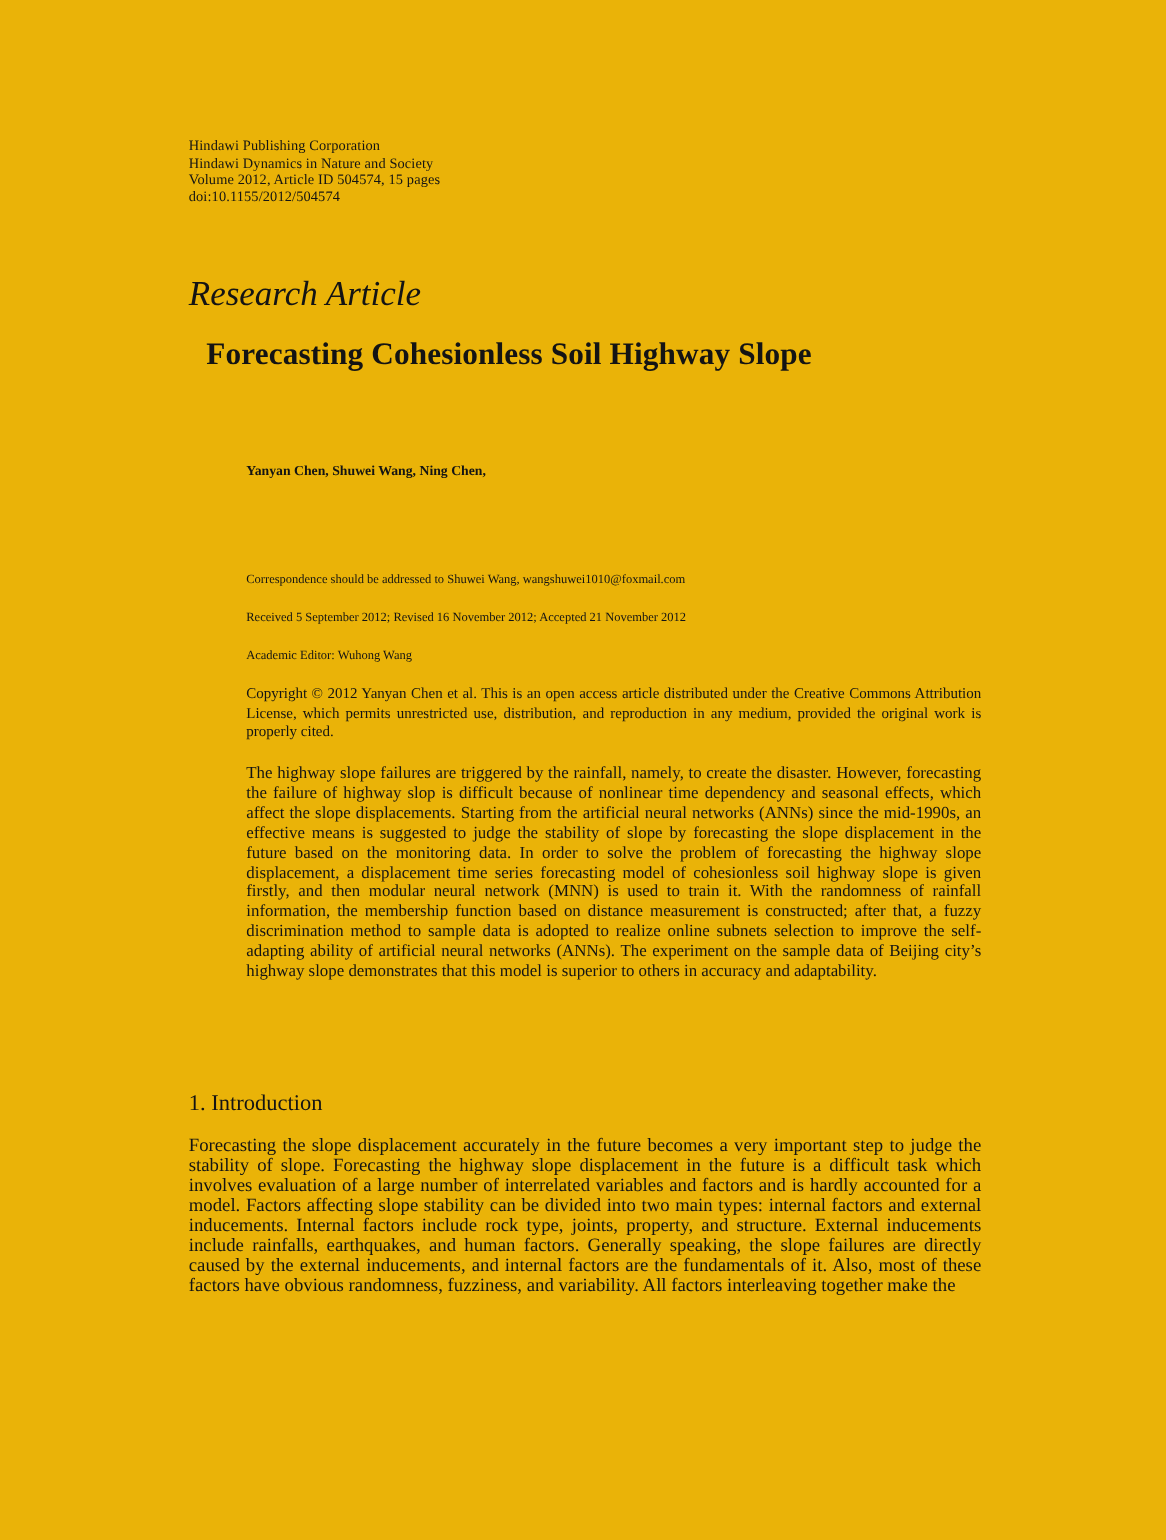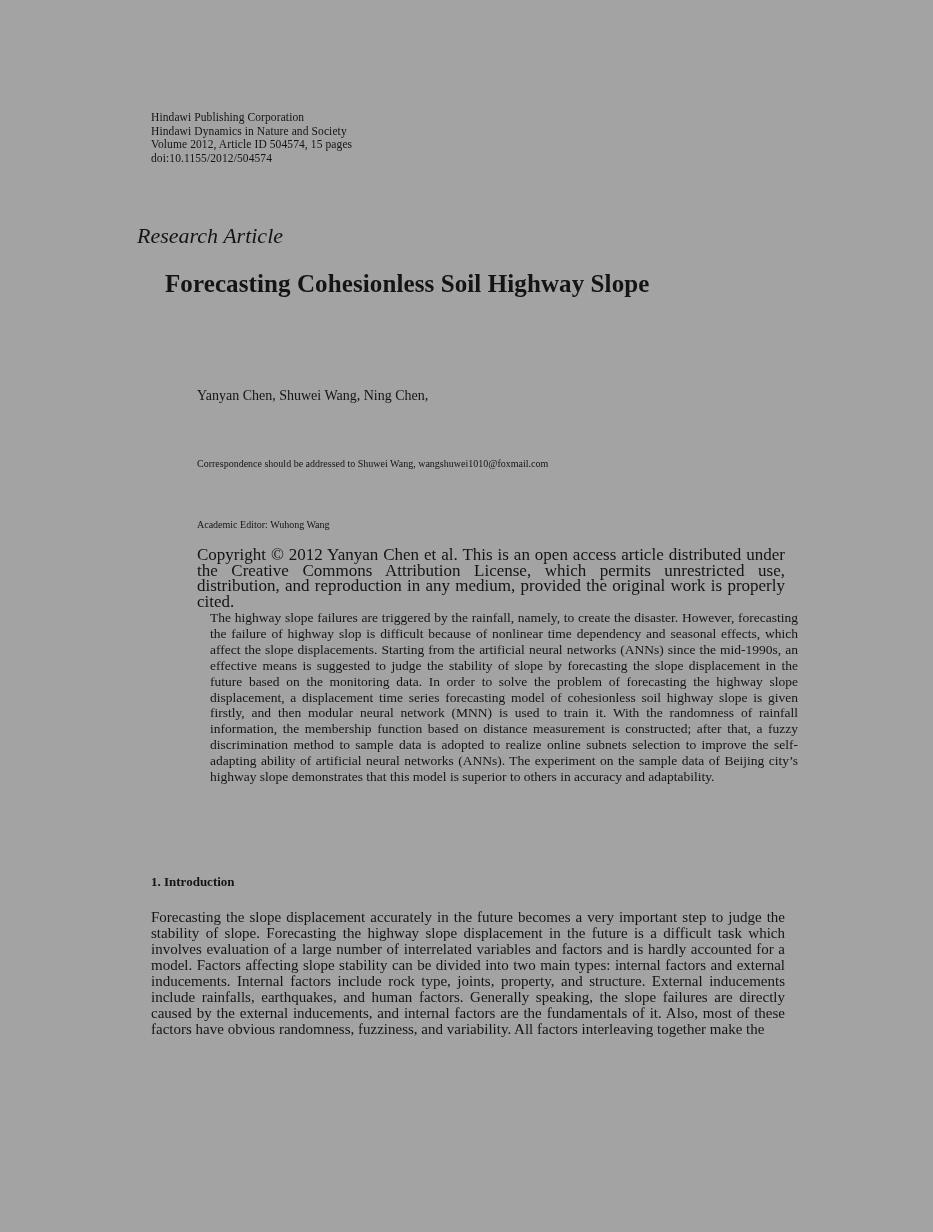--- a/index.html
+++ b/index.html
@@ -4,56 +4,56 @@
 <style>
   html, body {
     margin: 0;
     padding: 0;
     background: #ffffff;
   }
   .page {
     position: relative;
     width: 933px;
     height: 1232px;
-    background: #a3a3a3;
+    background: #eab308;
     font-family: "Liberation Serif", "DejaVu Serif", serif;
     color: #141414;
     overflow: hidden;
   }
   .block { position: absolute; }
 
   .header-block {
     left: 151px; top: 111px;
     font-size: 11.5px;
     line-height: 13.6px;
     letter-spacing: 0.1px;
   }
   .header-block div { display: block; }
 
   .article-type {
-    left: 137px; top: 223px;
-    font-size: 22px;
+    left: 151px; top: 223px;
+    font-size: 28px;
     font-style: italic;
     line-height: 26px;
     text-align: center;
   }
 
   .article-title {
     left: 151px; top: 256px;
     font-size: 25px;
     font-weight: bold;
     line-height: 28.5px;
     letter-spacing: 0.1px;
   }
   .article-title span { display: block; }
 
   .byline {
-    left: 197px; top: 386px;
-    font-size: 14px;
-    font-weight: normal;
+    left: 197px; top: 367px;
+    font-size: 11px;
+    font-weight: bold;
     line-height: 20.5px;
   }
   .byline span { display: block; }
 
   .affiliation {
     left: 197px; top: 424px;
     font-size: 13.5px;
     font-style: italic;
     line-height: 16px;
   }
@@ -63,37 +63,37 @@
     font-size: 10px;
     line-height: 16px;
   }
   .correspondence { top: 456px; }
   .history       { top: 487px; }
   .editor        { top: 517px; }
 
   .copyright {
     left: 197px; top: 547px;
     width: 588px;
-    font-size: 17px;
+    font-size: 12px;
     line-height: 15.7px;
     text-align: justify;
   }
 
   .abstract {
-    left: 210px; top: 610px;
+    left: 197px; top: 610px;
     width: 588px;
     font-size: 13.5px;
     line-height: 15.9px;
     text-align: justify;
   }
 
   .section-heading {
     left: 151px; top: 872px;
-    font-size: 13px;
-    font-weight: bold;
+    font-size: 18px;
+    font-weight: normal;
     line-height: 20px;
   }
 
   .body-paragraph {
     left: 151px; top: 909px;
     width: 634px;
     font-size: 15px;
     line-height: 16px;
     text-align: justify;
   }
@@ -116,20 +116,21 @@
     <span>Forecasting Cohesionless Soil Highway Slope</span>
   </h1>
 
   <div class="block byline">
     <span>Yanyan Chen, Shuwei Wang, Ning Chen,</span>
   </div>
 
 
   <div class="block meta-line correspondence">Correspondence should be addressed to Shuwei Wang, wangshuwei1010@foxmail.com</div>
 
+  <div class="block meta-line history">Received 5 September 2012; Revised 16 November 2012; Accepted 21 November 2012</div>
 
   <div class="block meta-line editor">Academic Editor: Wuhong Wang</div>
 
   <div class="block copyright">Copyright © 2012 Yanyan Chen et al. This is an open access article distributed under the Creative Commons Attribution License, which permits unrestricted use, distribution, and reproduction in any medium, provided the original work is properly cited.</div>
 
   <div class="block abstract">The highway slope failures are triggered by the rainfall, namely, to create the disaster. However, forecasting the failure of highway slop is difficult because of nonlinear time dependency and seasonal effects, which affect the slope displacements. Starting from the artificial neural networks (ANNs) since the mid-1990s, an effective means is suggested to judge the stability of slope by forecasting the slope displacement in the future based on the monitoring data. In order to solve the problem of forecasting the highway slope displacement, a displacement time series forecasting model of cohesionless soil highway slope is given firstly, and then modular neural network (MNN) is used to train it. With the randomness of rainfall information, the membership function based on distance measurement is constructed; after that, a fuzzy discrimination method to sample data is adopted to realize online subnets selection to improve the self-adapting ability of artificial neural networks (ANNs). The experiment on the sample data of Beijing city’s highway slope demonstrates that this model is superior to others in accuracy and adaptability.</div>
 
   <h2 class="block section-heading" style="margin:0">1. Introduction</h2>
 
   <div class="block body-paragraph">Forecasting the slope displacement accurately in the future becomes a very important step to judge the stability of slope. Forecasting the highway slope displacement in the future is a difficult task which involves evaluation of a large number of interrelated variables and factors and is hardly accounted for a model. Factors affecting slope stability can be divided into two main types: internal factors and external inducements. Internal factors include rock type, joints, property, and structure. External inducements include rainfalls, earthquakes, and human factors. Generally speaking, the slope failures are directly caused by the external inducements, and internal factors are the fundamentals of it. Also, most of these factors have obvious randomness, fuzziness, and variability. All factors interleaving together make the</div>

